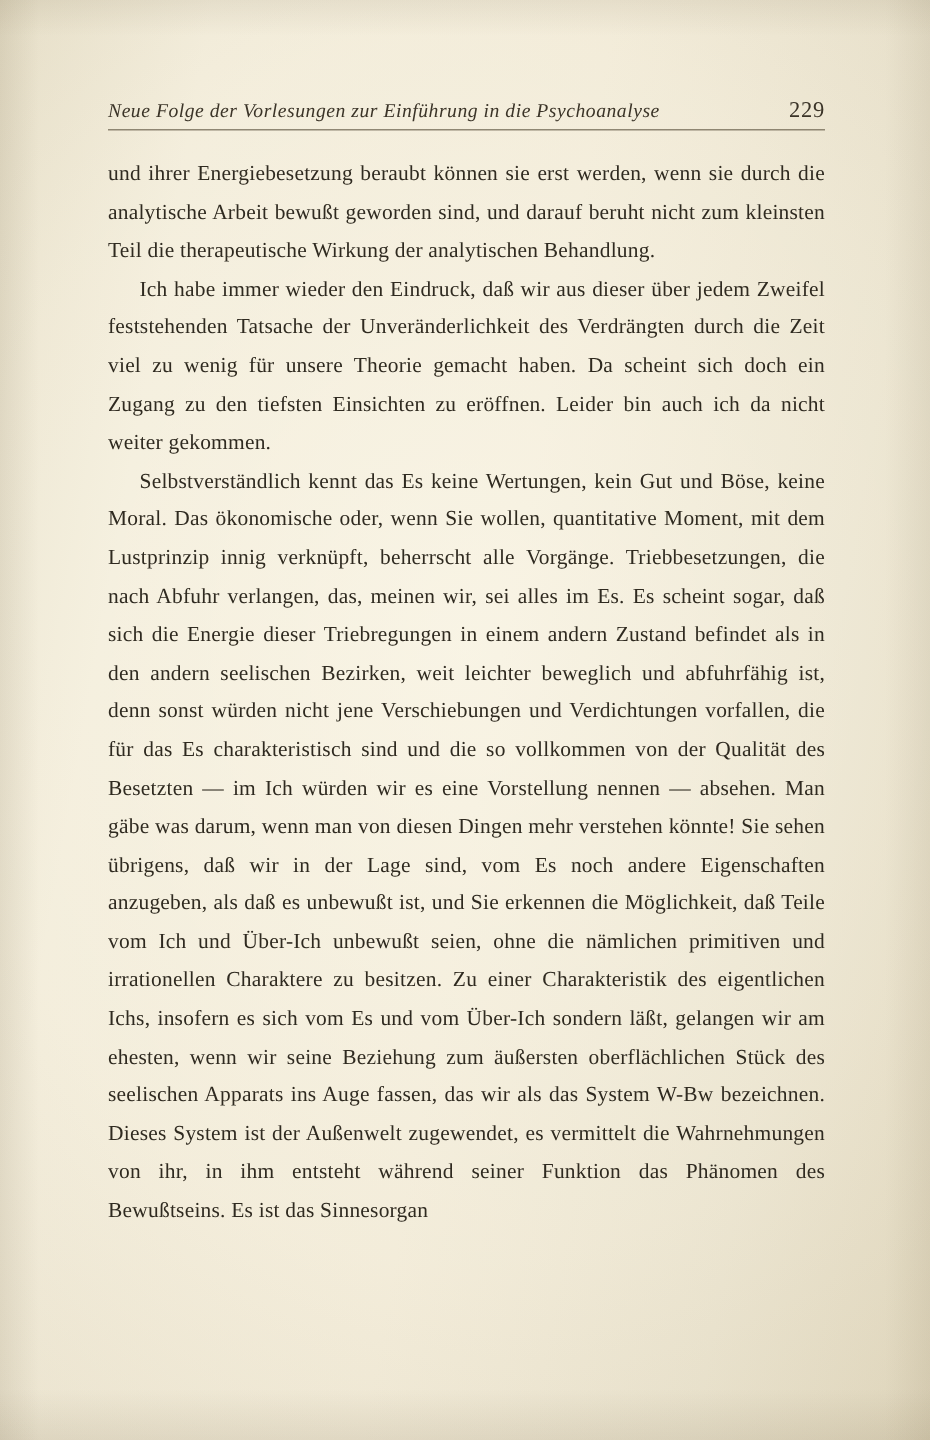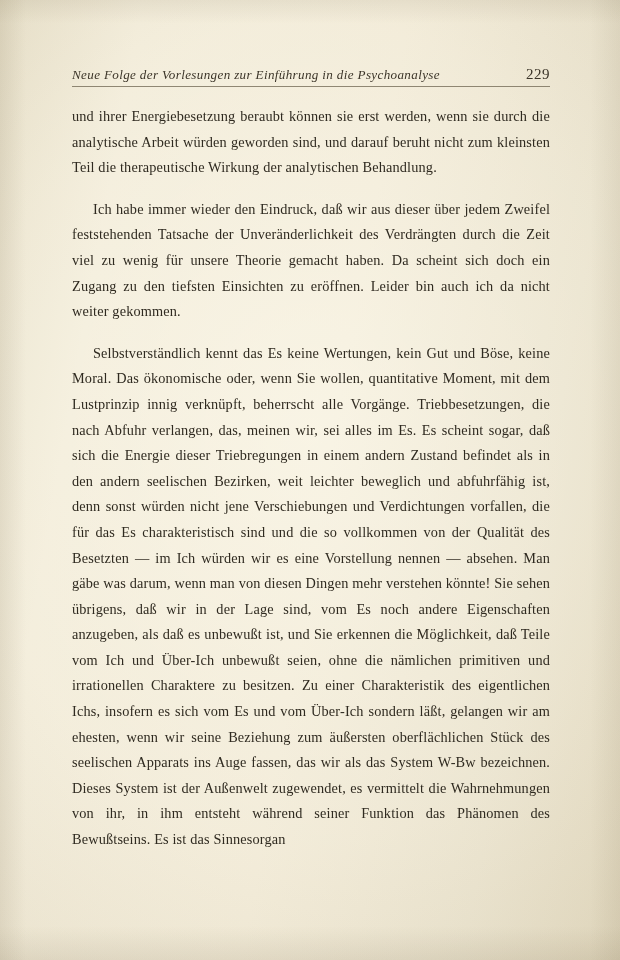--- a/index.html
+++ b/index.html
@@ -88,38 +88,38 @@
     text-justify: inter-word;
     letter-spacing: 0.15px;
   }
   .body p {
     margin: 0;
   }
   .body p.indent {
     text-indent: 21px;
   }
   .body p + p {
-    margin-top: 16px;
+    margin-top: 0;
   }
   
   .body p { text-align-last: left; }
 </style>
 </head>
 <body>
 
 <div class="page"></div>
 
 <div class="content">
 
   <div class="runhead">
     <span class="runhead-title">Neue Folge der Vorlesungen zur Einführung in die Psychoanalyse</span>
     <span class="runhead-folio">229</span>
   </div>
 
   <div class="rule"></div>
 
   <div class="body">
-    <p>und ihrer Energiebesetzung beraubt können sie erst werden, wenn sie durch die analytische Arbeit würden geworden sind, und darauf beruht nicht zum kleinsten Teil die therapeutische Wirkung der analytischen Behandlung.</p>
+    <p>und ihrer Energiebesetzung beraubt können sie erst werden, wenn sie durch die analytische Arbeit bewußt geworden sind, und darauf beruht nicht zum kleinsten Teil die therapeutische Wirkung der analytischen Behandlung.</p>
     <p class="indent">Ich habe immer wieder den Eindruck, daß wir aus dieser über jedem Zweifel feststehenden Tatsache der Unveränderlichkeit des Verdrängten durch die Zeit viel zu wenig für unsere Theorie gemacht haben. Da scheint sich doch ein Zugang zu den tiefsten Einsichten zu eröffnen. Leider bin auch ich da nicht weiter gekommen.</p>
     <p class="indent">Selbstverständlich kennt das Es keine Wertungen, kein Gut und Böse, keine Moral. Das ökonomische oder, wenn Sie wollen, quantitative Moment, mit dem Lustprinzip innig verknüpft, beherrscht alle Vorgänge. Triebbesetzungen, die nach Abfuhr verlangen, das, meinen wir, sei alles im Es. Es scheint sogar, daß sich die Energie dieser Triebregungen in einem andern Zustand befindet als in den andern seelischen Bezirken, weit leichter beweglich und abfuhrfähig ist, denn sonst würden nicht jene Verschiebungen und Verdichtungen vorfallen, die für das Es charakteristisch sind und die so vollkommen von der Qualität des Besetzten — im Ich würden wir es eine Vorstellung nennen — absehen. Man gäbe was darum, wenn man von diesen Dingen mehr verstehen könnte! Sie sehen übrigens, daß wir in der Lage sind, vom Es noch andere Eigenschaften anzugeben, als daß es unbewußt ist, und Sie erkennen die Möglichkeit, daß Teile vom Ich und Über-Ich unbewußt seien, ohne die nämlichen primitiven und irrationellen Charaktere zu besitzen. Zu einer Charakteristik des eigentlichen Ichs, insofern es sich vom Es und vom Über-Ich sondern läßt, gelangen wir am ehesten, wenn wir seine Beziehung zum äußersten oberflächlichen Stück des seelischen Apparats ins Auge fassen, das wir als das System W-Bw bezeichnen. Dieses System ist der Außenwelt zugewendet, es vermittelt die Wahrnehmungen von ihr, in ihm entsteht während seiner Funktion das Phänomen des Bewußtseins. Es ist das Sinnesorgan</p>
   </div>
 
 </div>
 
 </body></html>

